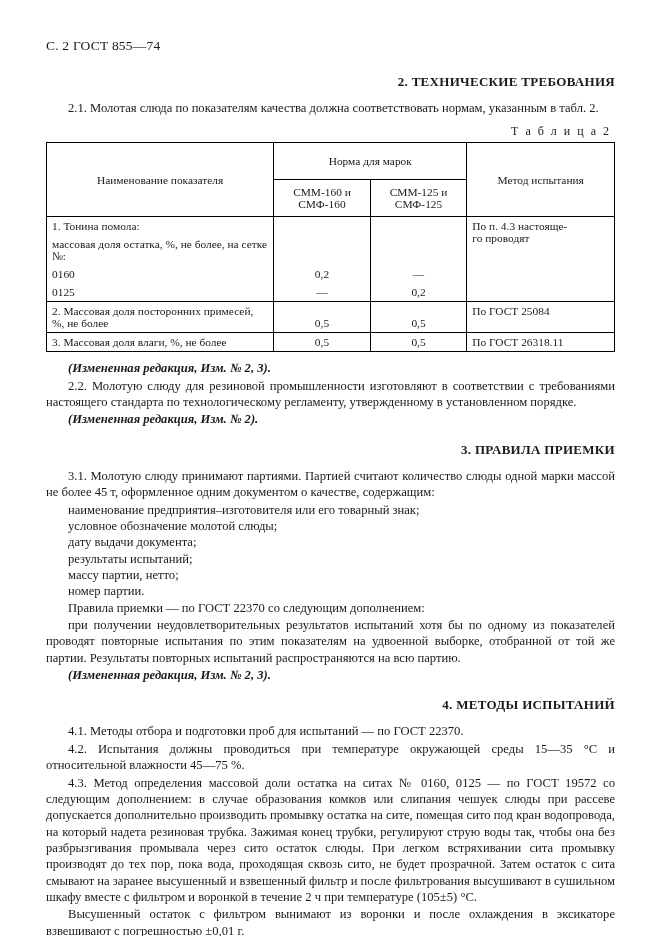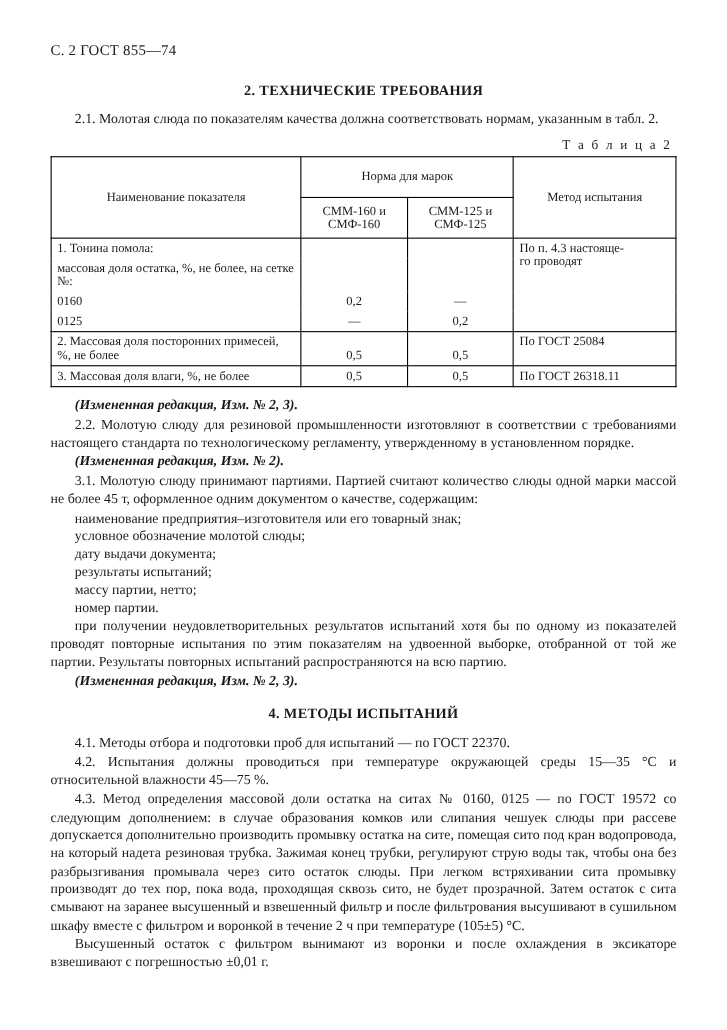--- a/index.html
+++ b/index.html
@@ -23,21 +23,21 @@
   .page-header {
     font-size: 13.5px;
     letter-spacing: 0.2px;
     margin-bottom: 20px;
     white-space: nowrap;
   }
   .page-header .pnum {
     font-family: "Liberation Serif", serif;
   }
   .section-title {
-    text-align: center;
+    text-align: right;
     font-weight: bold;
     font-size: 13px;
     margin: 14px 0 10px 0;
     letter-spacing: 0.3px;
   }
   p.body {
     font-size: 12.6px;
     line-height: 1.30;
     text-align: justify;
     margin: 0 0 1px 0;
@@ -179,28 +179,30 @@
         <td>По ГОСТ 26318.11</td>
       </tr>
     </tbody>
       </table>
   </div>
 
   <p class="body bold">(Измененная редакция, Изм. № 2, 3).</p>
   <p class="body">2.2.  Молотую слюду для резиновой промышленности изготовляют в соответствии с требованиями настоящего стандарта по технологическому регламенту, утвержденному в установленном порядке.</p>
   <p class="body bold">(Измененная редакция, Изм. № 2).</p>
 
+  <div class="section-title">3.  ПРАВИЛА ПРИЕМКИ</div>
 
   <p class="body">3.1.  Молотую слюду принимают партиями. Партией считают количество слюды одной марки массой не более 45 т, оформленное одним документом о качестве, содержащим:</p>
   <p class="indent-list">наименование предприятия–изготовителя или его товарный знак;</p>
   <p class="indent-list">условное обозначение молотой слюды;</p>
   <p class="indent-list">дату выдачи документа;</p>
   <p class="indent-list">результаты испытаний;</p>
   <p class="indent-list">массу партии, нетто;</p>
   <p class="indent-list">номер партии.</p>
+  <p class="body">Правила приемки — по ГОСТ 22370 со следующим дополнением:</p>
   <p class="body">при получении неудовлетворительных результатов испытаний хотя бы по одному из показателей проводят повторные испытания по этим показателям на удвоенной выборке, отобранной от той же партии. Результаты повторных испытаний распространяются на всю партию.</p>
   <p class="body bold">(Измененная редакция, Изм. № 2, 3).</p>
 
   <div class="section-title">4.  МЕТОДЫ ИСПЫТАНИЙ</div>
 
   <p class="body">4.1.  Методы отбора и подготовки проб для испытаний — по ГОСТ 22370.</p>
   <p class="body">4.2.  Испытания должны проводиться при температуре окружающей среды 15—35 °С и относительной влажности 45—75 %.</p>
   <p class="body">4.3.  Метод определения массовой доли остатка на ситах № 0160, 0125 — по ГОСТ 19572 со следующим дополнением: в случае образования комков или слипания чешуек слюды при рассеве допускается дополнительно производить промывку остатка на сите, помещая сито под кран водопровода, на который надета резиновая трубка. Зажимая конец трубки, регулируют струю воды так, чтобы она без разбрызгивания промывала через сито остаток слюды. При легком встряхивании сита промывку производят до тех пор, пока вода, проходящая сквозь сито, не будет прозрачной. Затем остаток с сита смывают на заранее высушенный и взвешенный фильтр и после фильтрования высушивают в сушильном шкафу вместе с фильтром и воронкой в течение 2 ч при температуре (105±5) °С.</p>
   <p class="body">Высушенный остаток с фильтром вынимают из воронки и после охлаждения в эксикаторе взвешивают с погрешностью ±0,01 г.</p>
 

